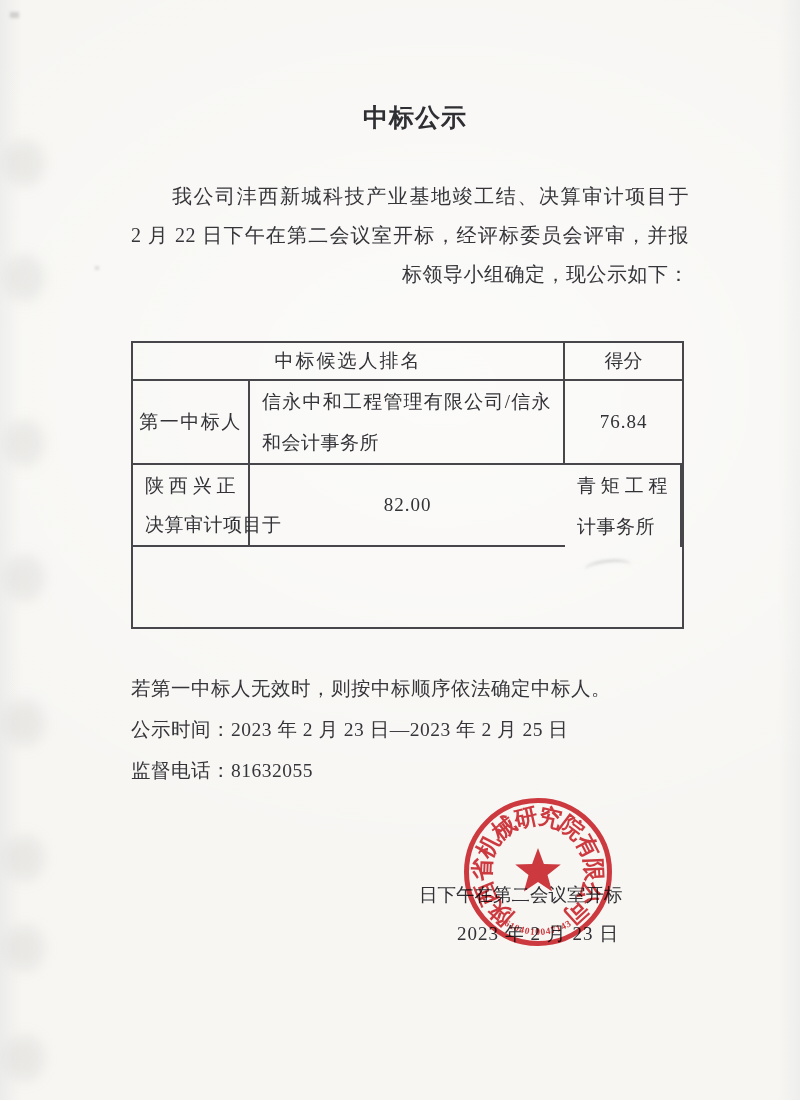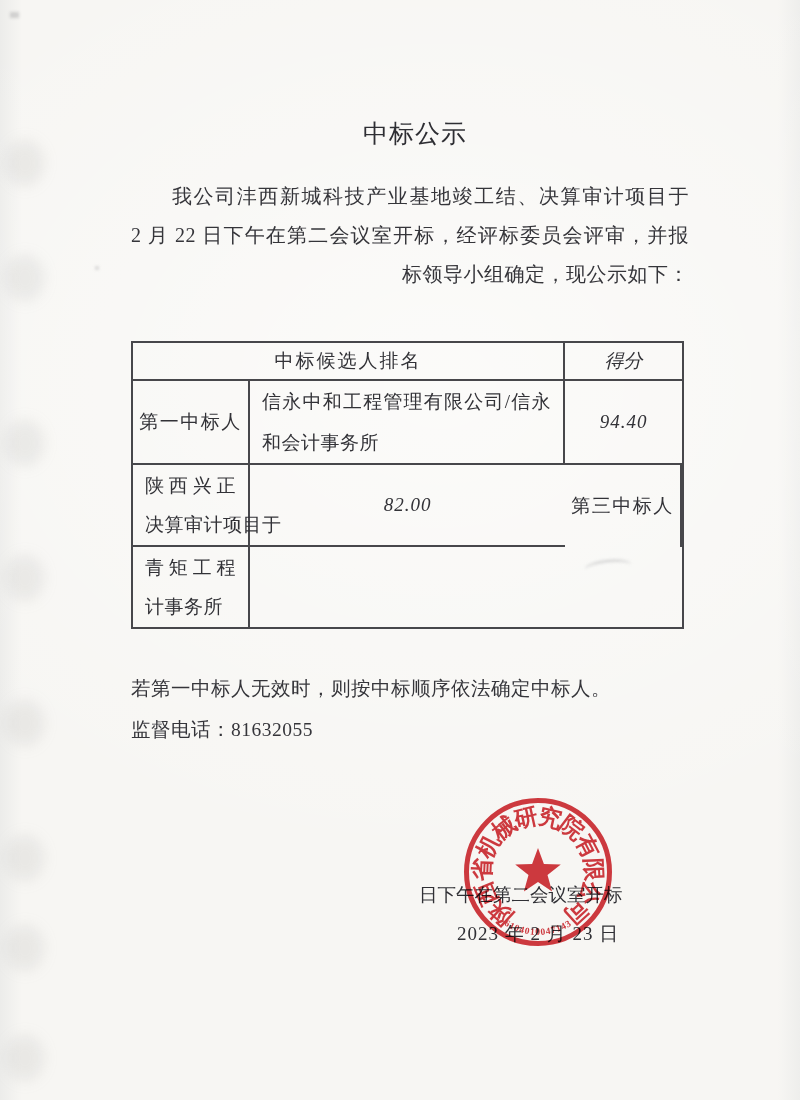--- a/index.html
+++ b/index.html
@@ -12,35 +12,35 @@
     font-family:"Liberation Serif","DejaVu Serif",serif;
     color:#35353a;
   }
   
   .smudge{position:absolute;left:6px;width:38px;height:46px;border-radius:50%;
     background:rgba(150,150,148,.14);filter:blur(7px);}
   .mark{position:absolute;background:rgba(120,120,122,.28);filter:blur(1.5px);}
   .squiggle{position:absolute;left:585px;top:560px;width:46px;height:12px;
     border-top:2px solid rgba(120,120,125,.35);border-radius:50%;filter:blur(1.5px);transform:rotate(-6deg);}
   .title{
-    position:absolute;left:363px;top:117px;margin:0;
-    font-size:25px;font-weight:400;letter-spacing:1px;white-space:nowrap;color:#2e2e33;
+    position:absolute;left:363px;top:101px;margin:0;
+    font-size:25px;font-weight:700;letter-spacing:1px;white-space:nowrap;color:#2e2e33;
   }
   .intro{position:absolute;left:131px;top:177px;width:558px;font-size:20px;letter-spacing:.5px;}
   .intro .ln{height:39px;line-height:39px;white-space:nowrap;text-align:right;}
   .intro .fill{text-align:justify;text-align-last:justify;white-space:normal;overflow:hidden;}
   .intro .indent{text-indent:2.05em;}
   .bid-table{
     position:absolute;left:131px;top:341px;
     display:grid;grid-template-columns:117px 315px 117px;grid-template-rows:38px 84px 82px 80px;
     border:2px solid #47474b;font-size:19px;
   }
   .cell{border-right:2px solid #47474b;border-bottom:2px solid #47474b;
     display:flex;align-items:center;justify-content:center;box-sizing:border-box;color:#323237;}
-  .cell.lastcol{border-right:none;font-style:italic;}
+  .cell.lastcol{border-right:none;}
   .cell.lastrow{border-bottom:none;}
   .th-rank{grid-column:1/3;letter-spacing:2px;}
   .rank-cell{letter-spacing:1.5px;}
   .co-cell{flex-direction:column;align-items:stretch;justify-content:center;padding:0 12px;}
   .co-cell .co-ln{line-height:41px;height:41px;letter-spacing:.5px;white-space:nowrap;}
   .co-cell .co-l1{text-align:justify;text-align-last:justify;white-space:normal;overflow:hidden;}
   .score-cell{letter-spacing:1px;}
   .notes{position:absolute;left:131px;top:668px;width:570px;font-size:19.5px;letter-spacing:.5px;}
   .notes .ln{height:41px;line-height:41px;white-space:nowrap;}
   .sig-company{position:absolute;left:419px;top:882px;font-size:18.5px;letter-spacing:0;
@@ -79,37 +79,37 @@
 
   <div class="bid-table">
     <div class="cell th-rank">中标候选人排名</div>
     <div class="cell lastcol">得分</div>
 
     <div class="cell rank-cell">第一中标人</div>
     <div class="cell co-cell">
       <div class="co-ln co-l1">信永中和工程管理有限公司/信永中</div>
       <div class="co-ln">和会计事务所</div>
     </div>
-    <div class="cell lastcol score-cell">94.40</div>
+    <div class="cell lastcol score-cell">76.84</div>
 
     <div class="cell co-cell">
       <div class="co-ln co-l1">陕西兴正工程造价咨询有限公司/陕</div>
       <div class="co-ln">决算审计项目于</div>
     </div>
     <div class="cell lastcol score-cell">82.00</div>
 
-    <div class="cell lastrow rank-cell">第三中标人</div>
     <div class="cell lastrow co-cell">
       <div class="co-ln co-l1">青矩工程顾问有限公司/天职国际会</div>
       <div class="co-ln">计事务所</div>
     </div>
   </div>
 
   <div class="notes">
     <div class="ln">若第一中标人无效时，则按中标顺序依法确定中标人。</div>
+    <div class="ln">公示时间：2023 年 2 月 23 日—2023 年 2 月 25 日</div>
     <div class="ln">监督电话：81632055</div>
   </div>
 
   <div class="sig-company">日下午在第二会议室开标</div>
   <div class="sig-date">2023 年 2 月 23 日</div>
 
   <svg class="stamp" width="172" height="172" viewBox="0 0 172 172">
     <circle cx="86" cy="86" r="71.5" fill="none" stroke="#d02a31" stroke-width="5"></circle>
     <polygon fill="#d02a31" points="86,62 91.9,77.9 108.8,78.6 95.5,89.1 100.1,105.4 86,96 71.9,105.4 76.5,89.1 63.2,78.6 80.1,77.9"></polygon>
     <g fill="#d02a31" text-anchor="middle">

